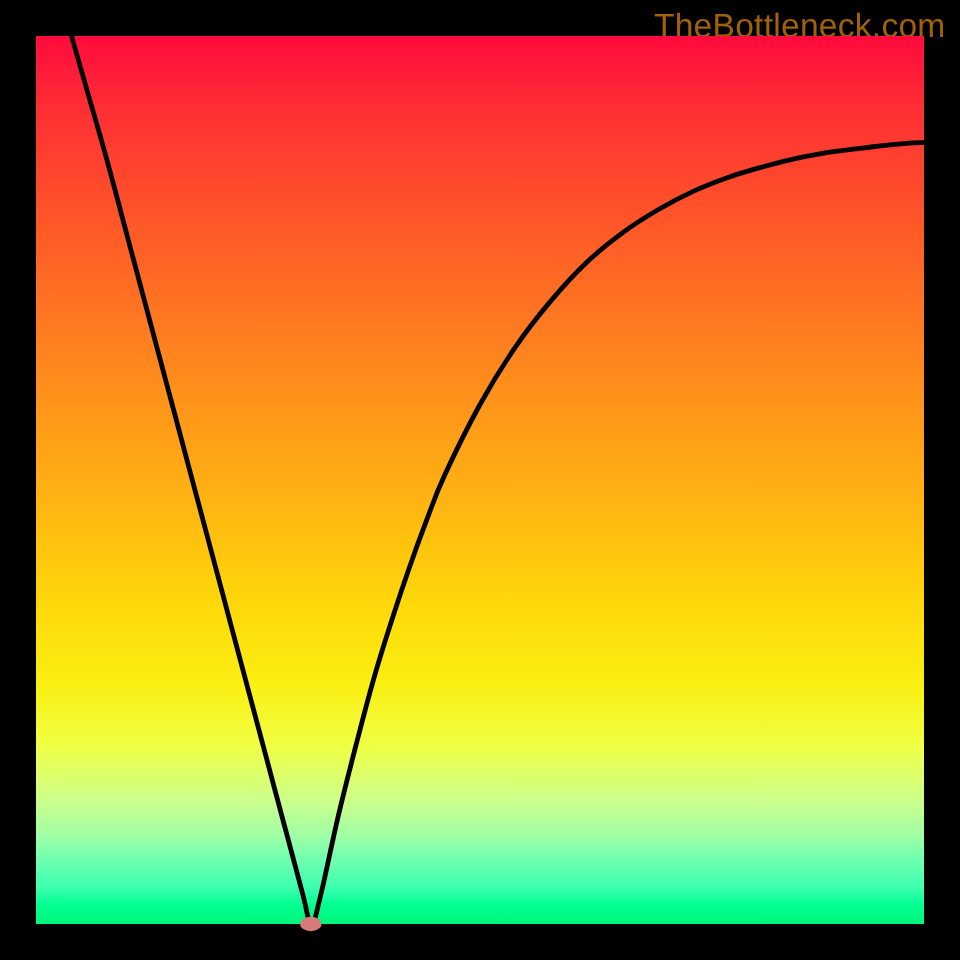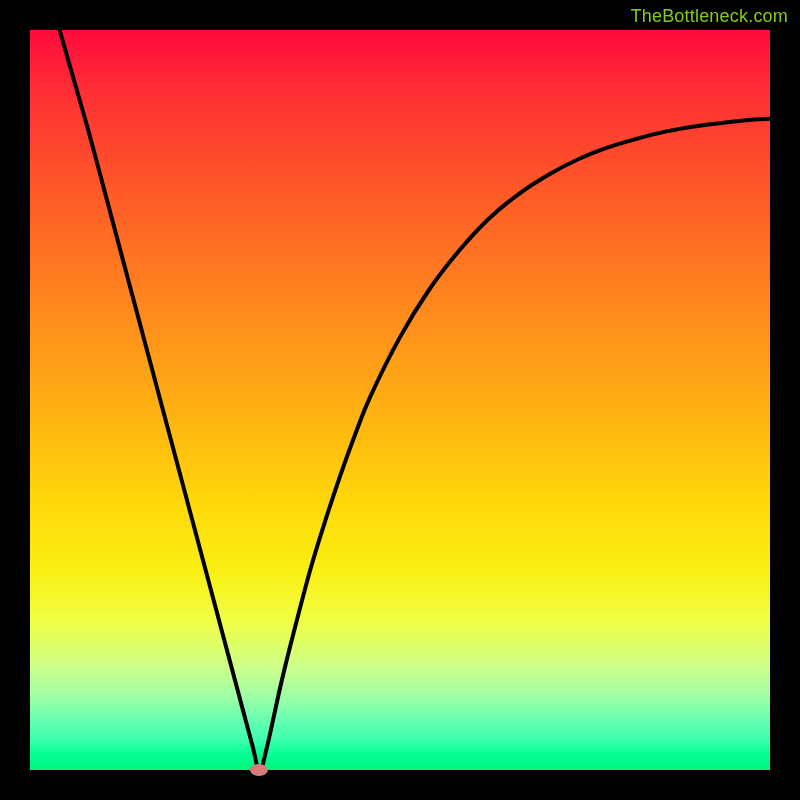--- a/index.html
+++ b/index.html
@@ -37,22 +37,22 @@
       #6bffb0 93%,
       #3affaf 96%,
       #00ff90 98%,
       #00f57a 100%
     );
   }
   .watermark {
     position: absolute;
     top: 6px;
     right: 12px;
-    color: #84cc16;
-    font-size: 18px;
+    color: #a16207;
+    font-size: 28px;
     font-weight: 500;
     letter-spacing: 0.2px;
     user-select: none;
   }
   svg.curve {
     position: absolute;
     left: 0;
     top: 0;
     width: 740px;
     height: 740px;

